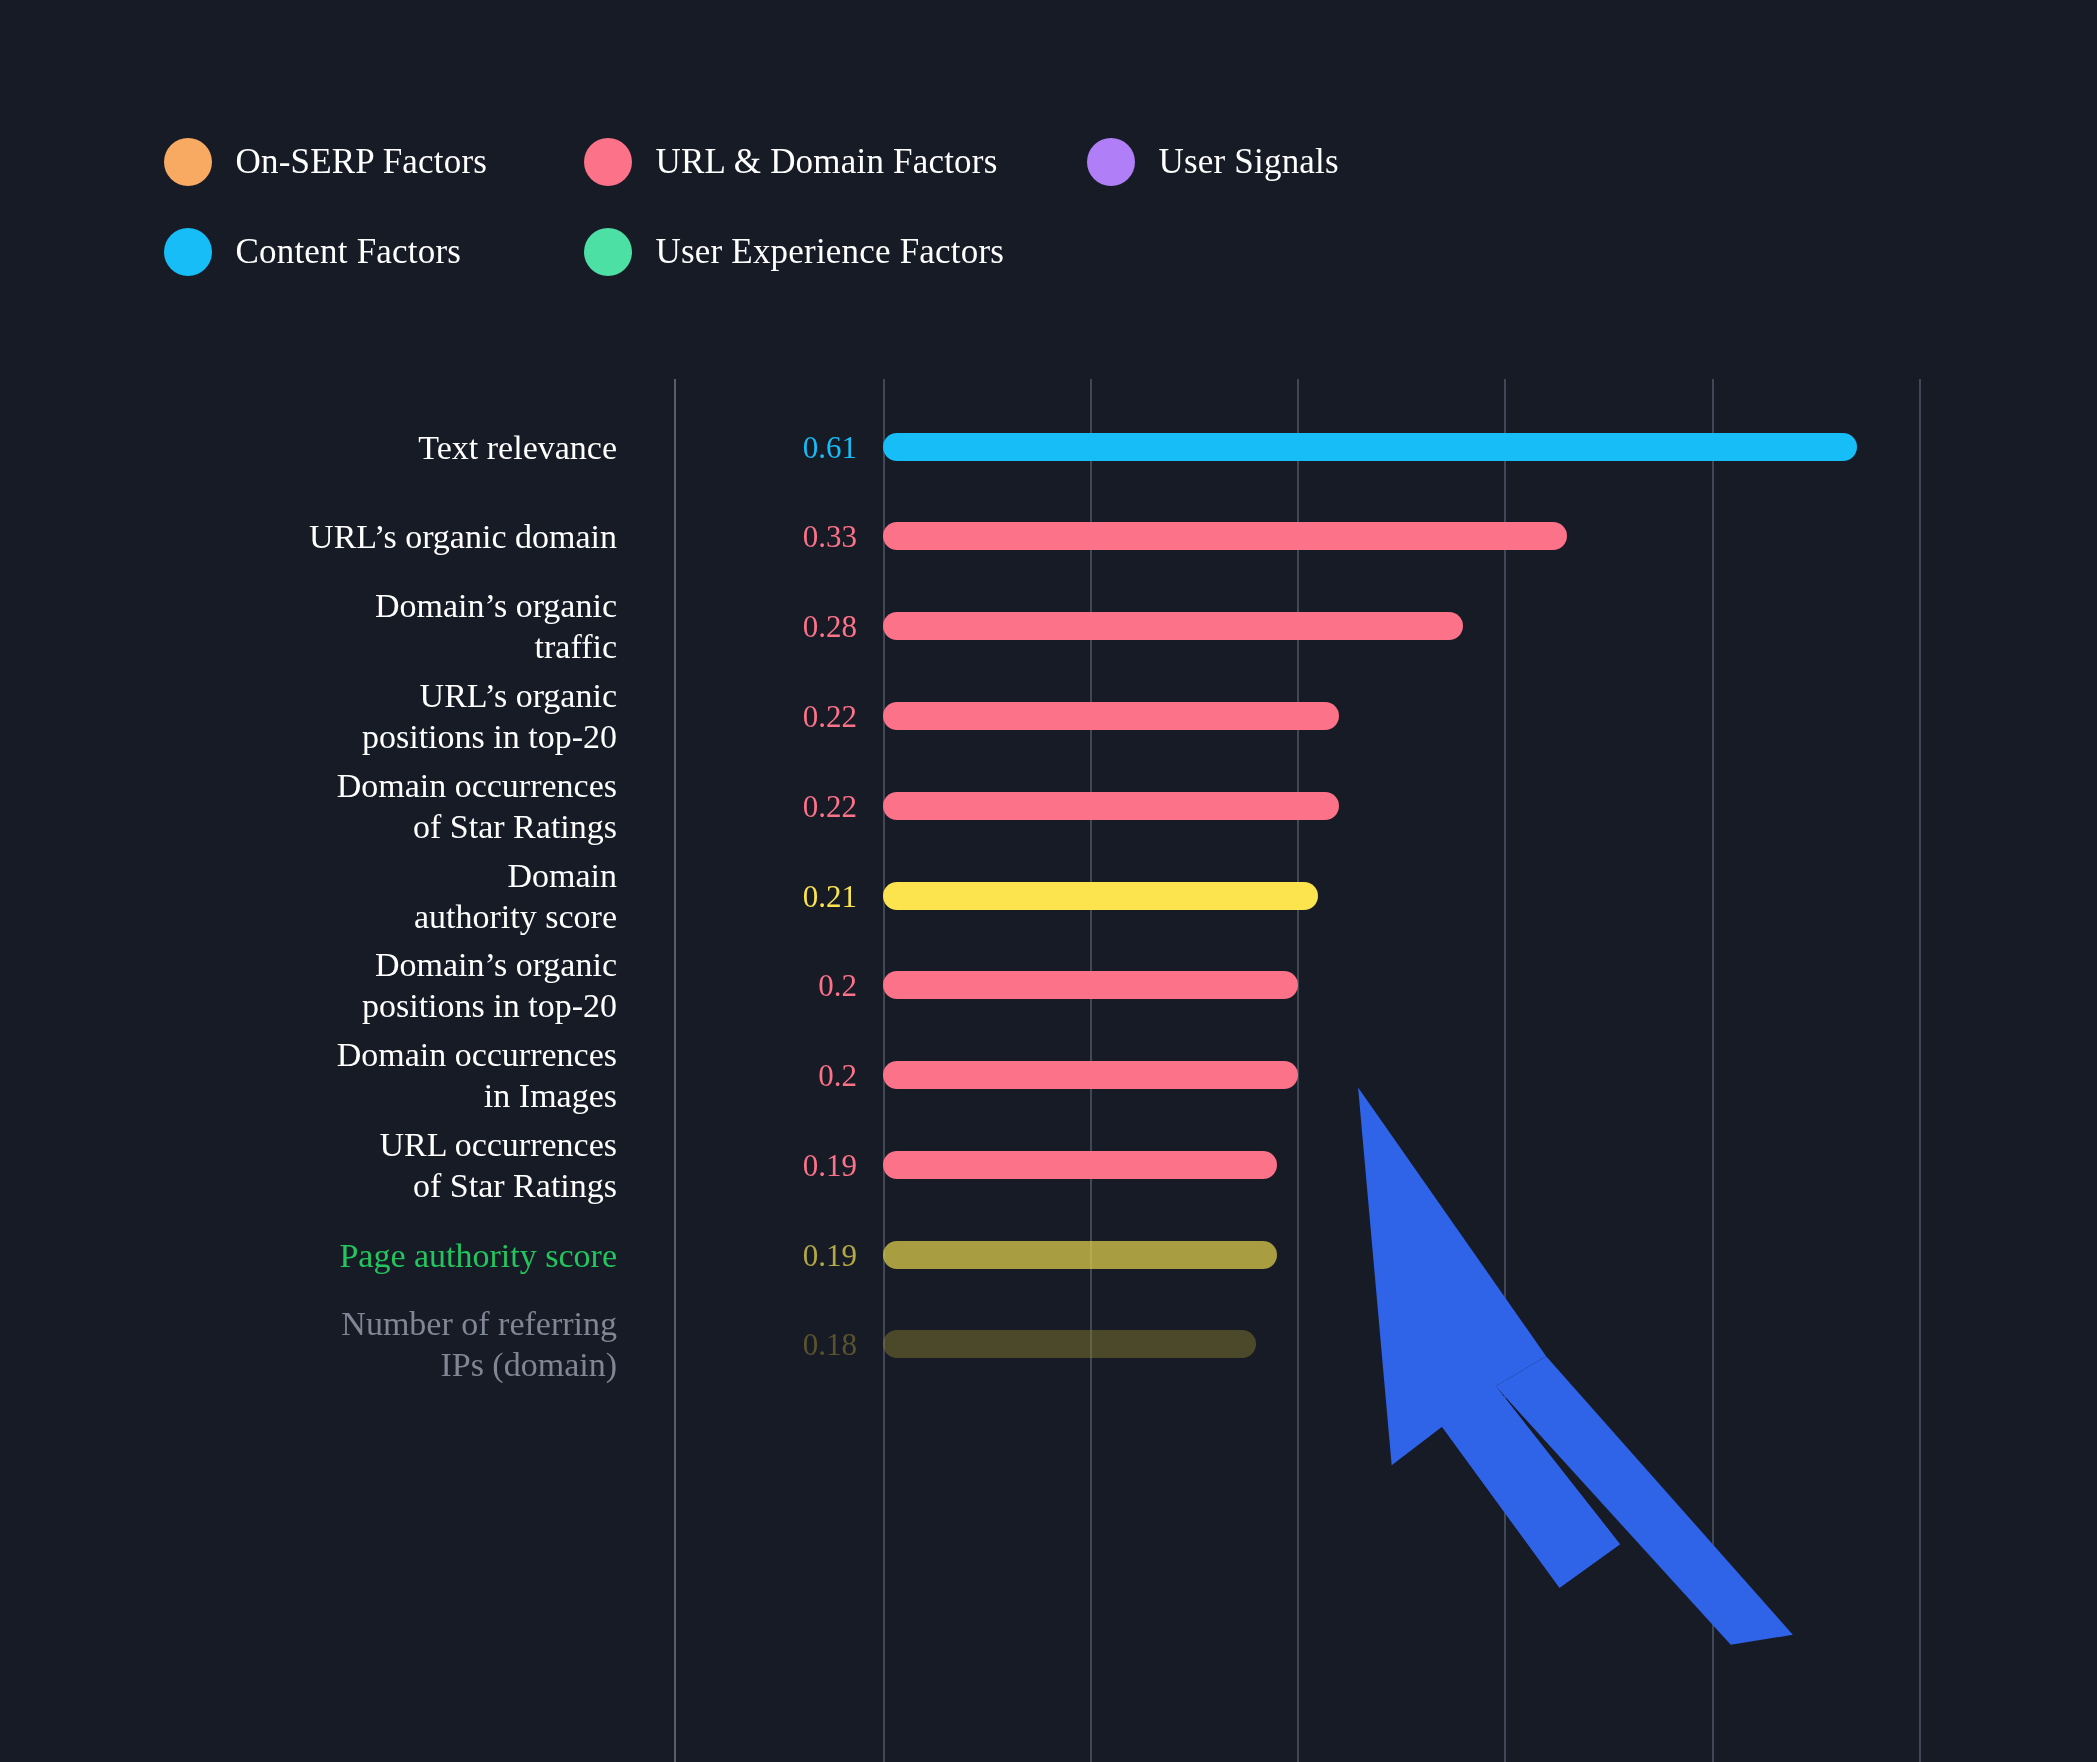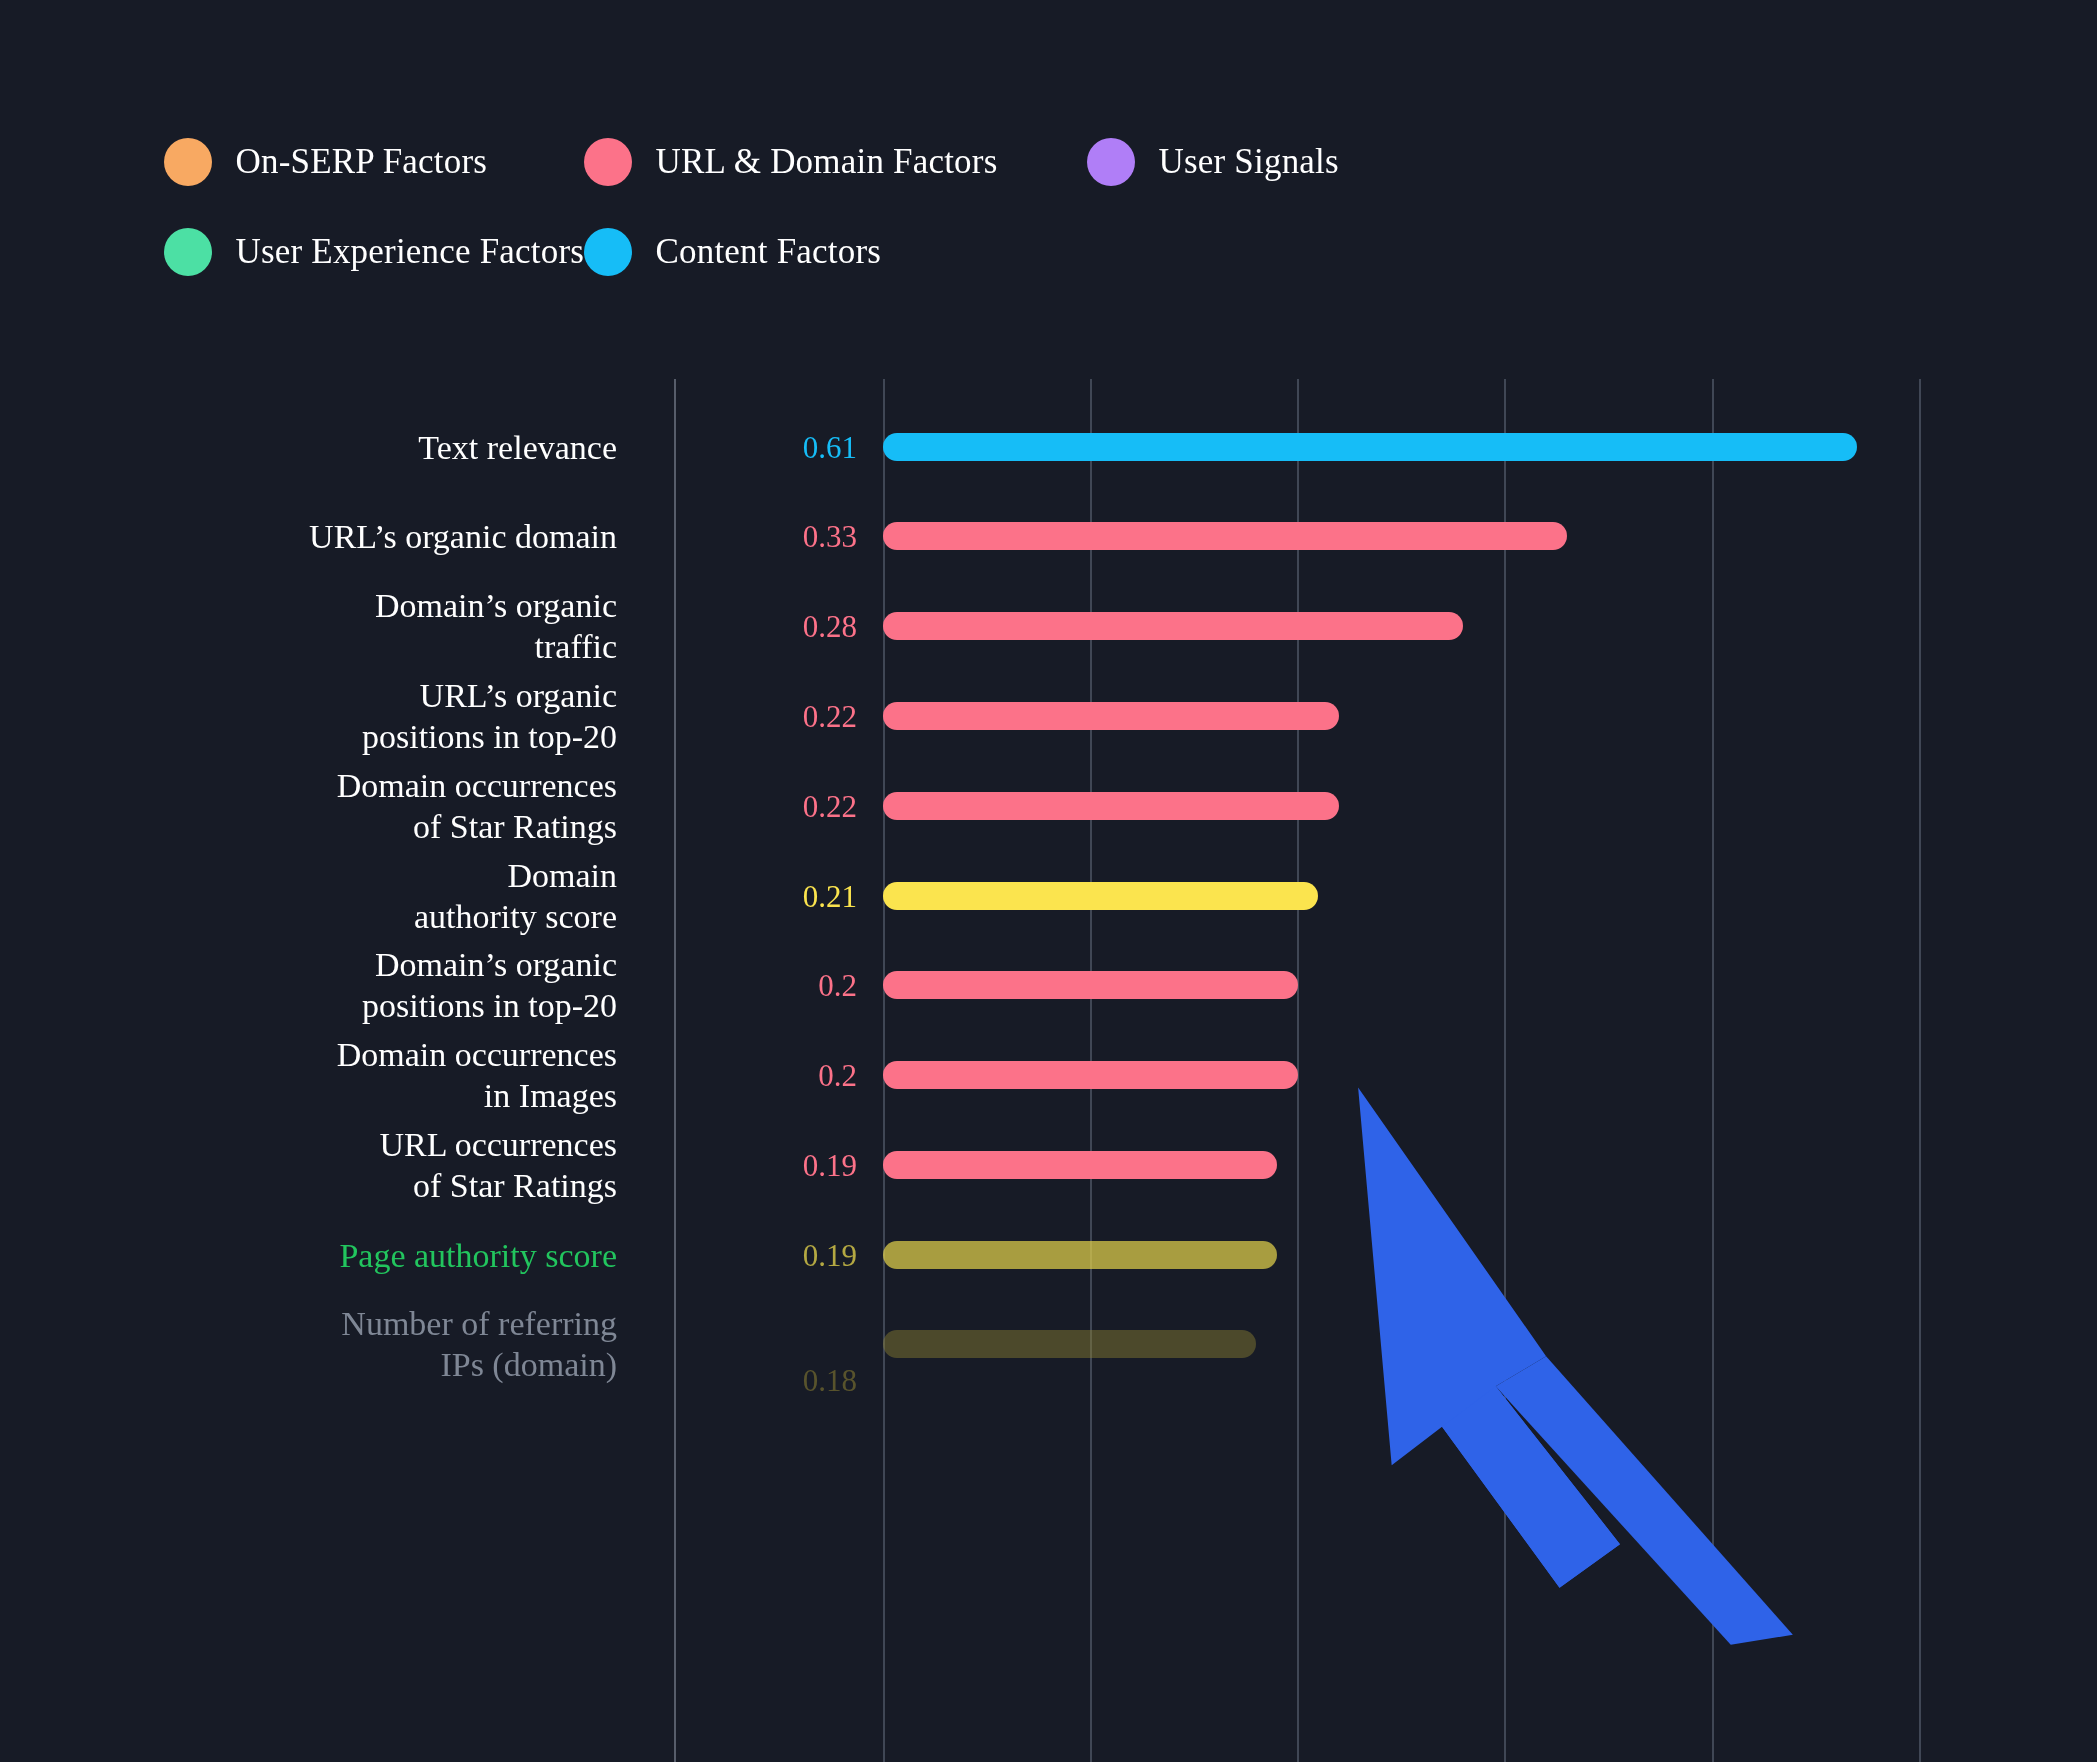--- a/index.html
+++ b/index.html
@@ -106,21 +106,21 @@
   }
   .bar {
     position: absolute;
     left: 883px;
     top: 50%;
     transform: translateY(-50%);
     height: 28px;
     border-radius: 14.3px;
   }
   .row.dim .cat-label { color: #7f8795; }
-  .row.dim .val-label { opacity: 0.55; margin-top: 36px; }
+  .row.dim .val-label { opacity: 0.55; }
   .row.dim .bar { opacity: 0.45; }
   .row.dim2 .cat-label { color: #22c55e; }
   .row.dim2 .val-label { opacity: 0.78; }
   .row.dim2 .bar { opacity: 0.72; }
 
   
   #cursor-arrow {
     position: absolute;
     left: 1343px;
     top: 1074px;
@@ -141,26 +141,26 @@
     </div>
     <div class="legend-item">
       <span class="legend-dot" style="background:#fc7289"></span>
       <span class="legend-label">URL &amp; Domain Factors</span>
     </div>
     <div class="legend-item">
       <span class="legend-dot" style="background:#b07ef7"></span>
       <span class="legend-label">User Signals</span>
     </div>
     <div class="legend-item">
+      <span class="legend-dot" style="background:#16bdf7"></span>
+      <span class="legend-label">Content Factors</span>
+    </div>
+    <div class="legend-item">
       <span class="legend-dot" style="background:#4ce0a4"></span>
       <span class="legend-label">User Experience Factors</span>
-    </div>
-    <div class="legend-item">
-      <span class="legend-dot" style="background:#16bdf7"></span>
-      <span class="legend-label">Content Factors</span>
     </div>
   </div>
 
   <div id="chart">
     <div id="gridlines">
         <div class="gridline axis-sep" style="left: 674px;"></div>
         <div class="gridline" style="left: 883px;"></div>
         <div class="gridline" style="left: 1090px;"></div>
         <div class="gridline" style="left: 1297px;"></div>
         <div class="gridline" style="left: 1504px;"></div>

